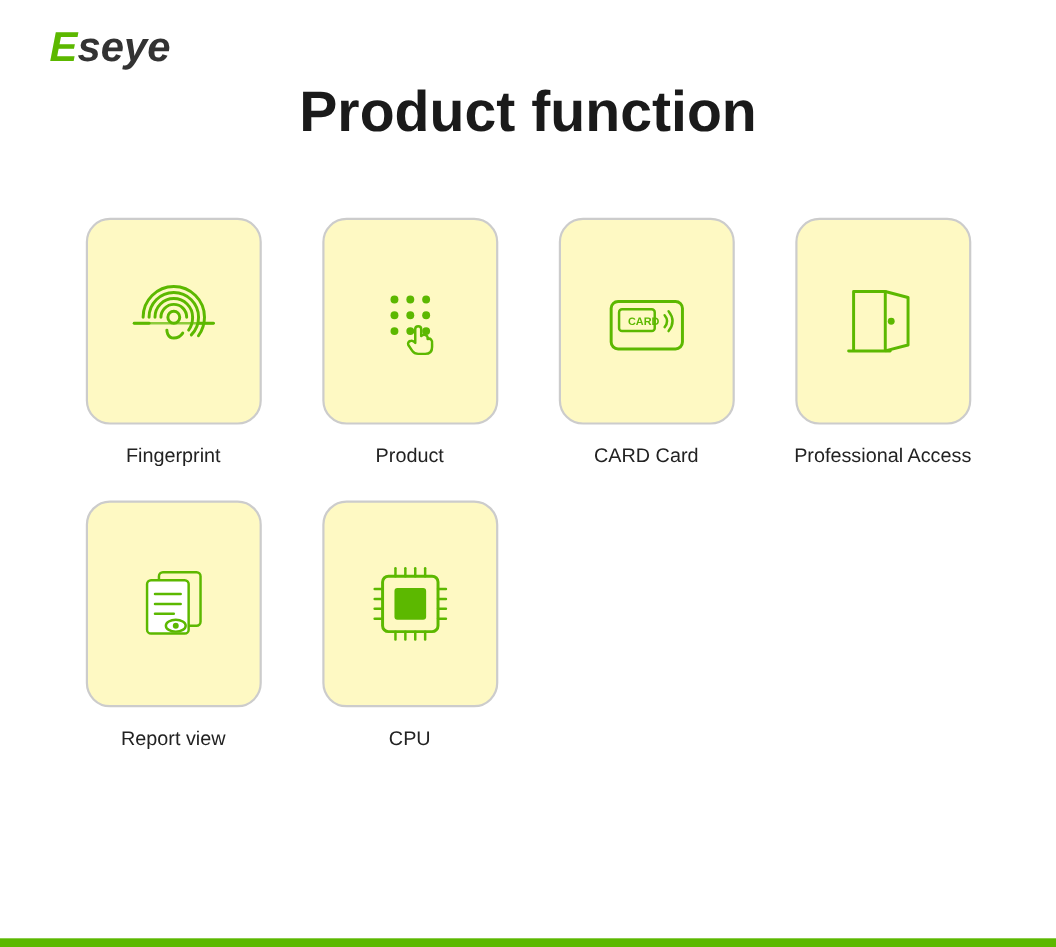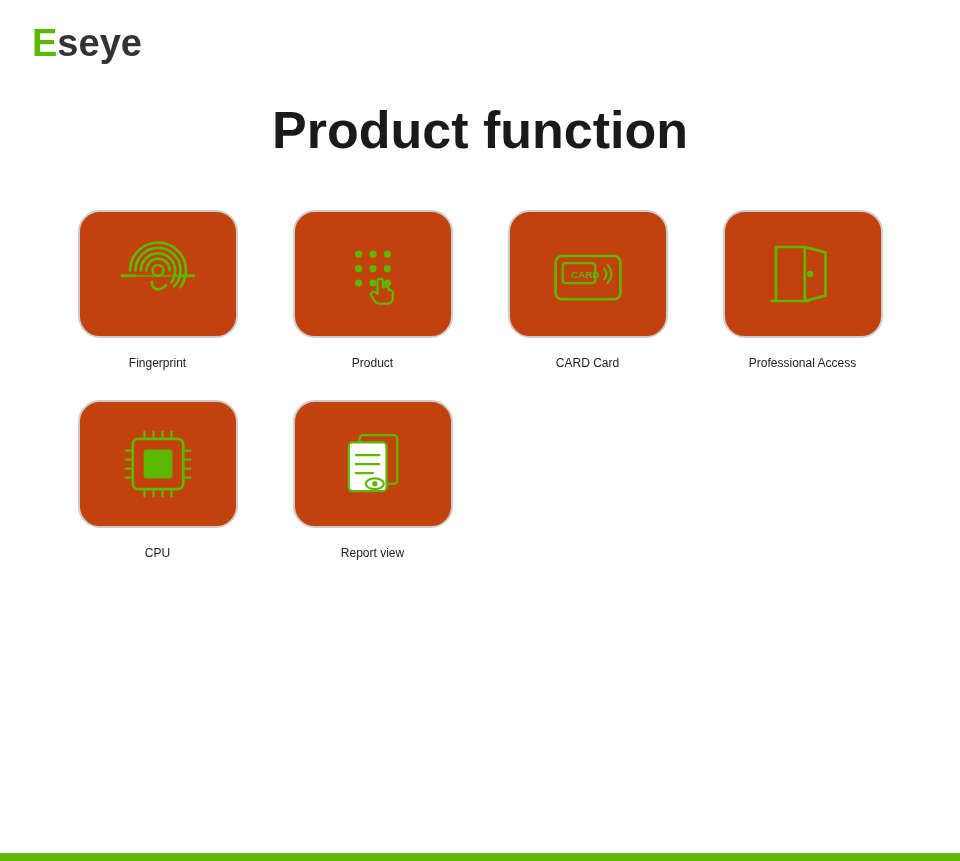--- a/index.html
+++ b/index.html
@@ -7,70 +7,71 @@
       background: #fff;
       font-family: 'Arial', sans-serif;
       width: 960px;
       min-height: 861px;
       position: relative;
     }
 
     .logo {
       position: absolute;
       top: 22px;
-      left: 32px;
+      left: 45px;
       font-size: 38px;
       font-weight: bold;
+      font-style: italic;
     }
     .logo-e { color: #5cb800; }
     .logo-rest { color: #333; }
 
     .page-title {
       text-align: center;
       font-size: 52px;
       font-weight: 900;
       color: #1a1a1a;
-      padding-top: 100px;
-      margin-bottom: 50px;
+      padding-top: 72px;
+      margin-bottom: 66px;
     }
 
     .grid {
       display: grid;
       grid-template-columns: repeat(4, 1fr);
       gap: 30px 20px;
       padding: 0 60px;
       max-width: 960px;
       margin: 0 auto;
     }
 
     .feature-item {
       display: flex;
       flex-direction: column;
       align-items: center;
       gap: 18px;
     }
 
     .icon-box {
       width: 160px;
-      height: 128px;
+      height: 188px;
       border: 2px solid #ccc;
       border-radius: 22px;
       display: flex;
       align-items: center;
       justify-content: center;
-      background: #c2410c;
+      background: #fef9c3;
     }
 
     .icon-box svg {
       width: 90px;
       height: 90px;
     }
 
     .feature-label {
-      font-size: 12px;
+      font-size: 18px;
       color: #222;
       text-align: center;
       font-weight: 400;
     }
 
     
     .bottom-bar {
       position: absolute;
       bottom: 0;
       left: 0;
@@ -159,20 +160,39 @@
         <circle cx="58" cy="50" r="3.5" fill="#5cb800"></circle>
       </svg>
     </div>
     <span class="feature-label">Professional Access</span>
   </div>
 
   <div class="feature-item">
     <div class="icon-box">
       <svg viewBox="0 0 100 100" fill="none" xmlns="http://www.w3.org/2000/svg">
 
+        <rect x="35" y="18" width="42" height="54" rx="4" stroke="#5cb800" stroke-width="2.5" fill="none"></rect>
+
+        <rect x="23" y="26" width="42" height="54" rx="4" stroke="#5cb800" stroke-width="2.5" fill="white"></rect>
+
+        <line x1="31" y1="40" x2="57" y2="40" stroke="#5cb800" stroke-width="2.5" stroke-linecap="round"></line>
+        <line x1="31" y1="50" x2="57" y2="50" stroke="#5cb800" stroke-width="2.5" stroke-linecap="round"></line>
+        <line x1="31" y1="60" x2="50" y2="60" stroke="#5cb800" stroke-width="2.5" stroke-linecap="round"></line>
+
+        <ellipse cx="52" cy="72" rx="10" ry="6" stroke="#5cb800" stroke-width="2.5" fill="none"></ellipse>
+        <circle cx="52" cy="72" r="3" fill="#5cb800"></circle>
+      </svg>
+    </div>
+    <span class="feature-label">Report view</span>
+  </div>
+
+  <div class="feature-item">
+    <div class="icon-box">
+      <svg viewBox="0 0 100 100" fill="none" xmlns="http://www.w3.org/2000/svg">
+
         <rect x="22" y="22" width="56" height="56" rx="6" stroke="#5cb800" stroke-width="3" fill="none"></rect>
 
         <rect x="34" y="34" width="32" height="32" rx="3" fill="#5cb800"></rect>
 
         <line x1="35" y1="22" x2="35" y2="14" stroke="#5cb800" stroke-width="2.5" stroke-linecap="round"></line>
         <line x1="45" y1="22" x2="45" y2="14" stroke="#5cb800" stroke-width="2.5" stroke-linecap="round"></line>
         <line x1="55" y1="22" x2="55" y2="14" stroke="#5cb800" stroke-width="2.5" stroke-linecap="round"></line>
         <line x1="65" y1="22" x2="65" y2="14" stroke="#5cb800" stroke-width="2.5" stroke-linecap="round"></line>
 
         <line x1="35" y1="78" x2="35" y2="86" stroke="#5cb800" stroke-width="2.5" stroke-linecap="round"></line>
@@ -187,35 +207,16 @@
 
         <line x1="78" y1="35" x2="86" y2="35" stroke="#5cb800" stroke-width="2.5" stroke-linecap="round"></line>
         <line x1="78" y1="45" x2="86" y2="45" stroke="#5cb800" stroke-width="2.5" stroke-linecap="round"></line>
         <line x1="78" y1="55" x2="86" y2="55" stroke="#5cb800" stroke-width="2.5" stroke-linecap="round"></line>
         <line x1="78" y1="65" x2="86" y2="65" stroke="#5cb800" stroke-width="2.5" stroke-linecap="round"></line>
       </svg>
     </div>
     <span class="feature-label">CPU</span>
   </div>
 
-  <div class="feature-item">
-    <div class="icon-box">
-      <svg viewBox="0 0 100 100" fill="none" xmlns="http://www.w3.org/2000/svg">
-
-        <rect x="35" y="18" width="42" height="54" rx="4" stroke="#5cb800" stroke-width="2.5" fill="none"></rect>
-
-        <rect x="23" y="26" width="42" height="54" rx="4" stroke="#5cb800" stroke-width="2.5" fill="white"></rect>
-
-        <line x1="31" y1="40" x2="57" y2="40" stroke="#5cb800" stroke-width="2.5" stroke-linecap="round"></line>
-        <line x1="31" y1="50" x2="57" y2="50" stroke="#5cb800" stroke-width="2.5" stroke-linecap="round"></line>
-        <line x1="31" y1="60" x2="50" y2="60" stroke="#5cb800" stroke-width="2.5" stroke-linecap="round"></line>
-
-        <ellipse cx="52" cy="72" rx="10" ry="6" stroke="#5cb800" stroke-width="2.5" fill="none"></ellipse>
-        <circle cx="52" cy="72" r="3" fill="#5cb800"></circle>
-      </svg>
-    </div>
-    <span class="feature-label">Report view</span>
-  </div>
-
 
 </div>
 
 <div class="bottom-bar"></div>
 
 </body></html>

